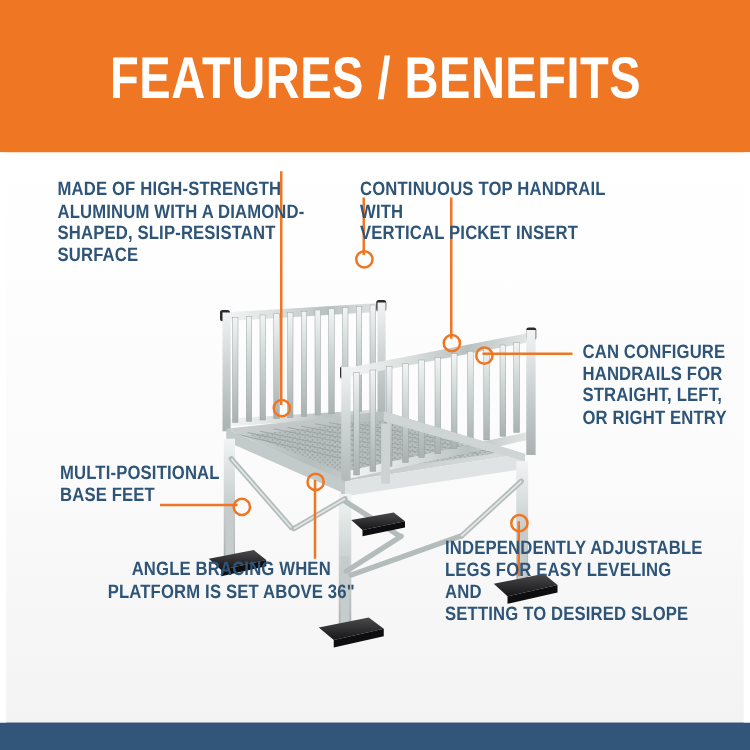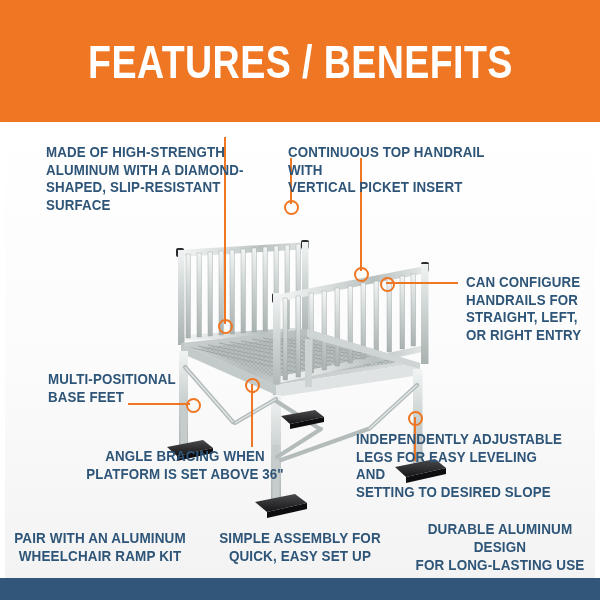--- a/index.html
+++ b/index.html
@@ -294,24 +294,16 @@
   <div class="callout c-base">MULTI-POSITIONAL
 BASE FEET</div>
 
   <div class="callout c-angle">ANGLE BRACING WHEN
 PLATFORM IS SET ABOVE 36"</div>
 
   <div class="callout c-legs">INDEPENDENTLY ADJUSTABLE
 LEGS FOR EASY LEVELING AND
 SETTING TO DESIRED SLOPE</div>
 
-  <div class="bottom-row">
-    <div class="blurb">PAIR WITH AN ALUMINUM
-WHEELCHAIR RAMP KIT</div>
-    <div class="blurb">SIMPLE ASSEMBLY FOR
-QUICK, EASY SET UP</div>
-    <div class="blurb">DURABLE ALUMINUM DESIGN
-FOR LONG-LASTING USE</div>
-  </div>
 
   <div class="footer-band"></div>
 
 </div>
 
 </body></html>

